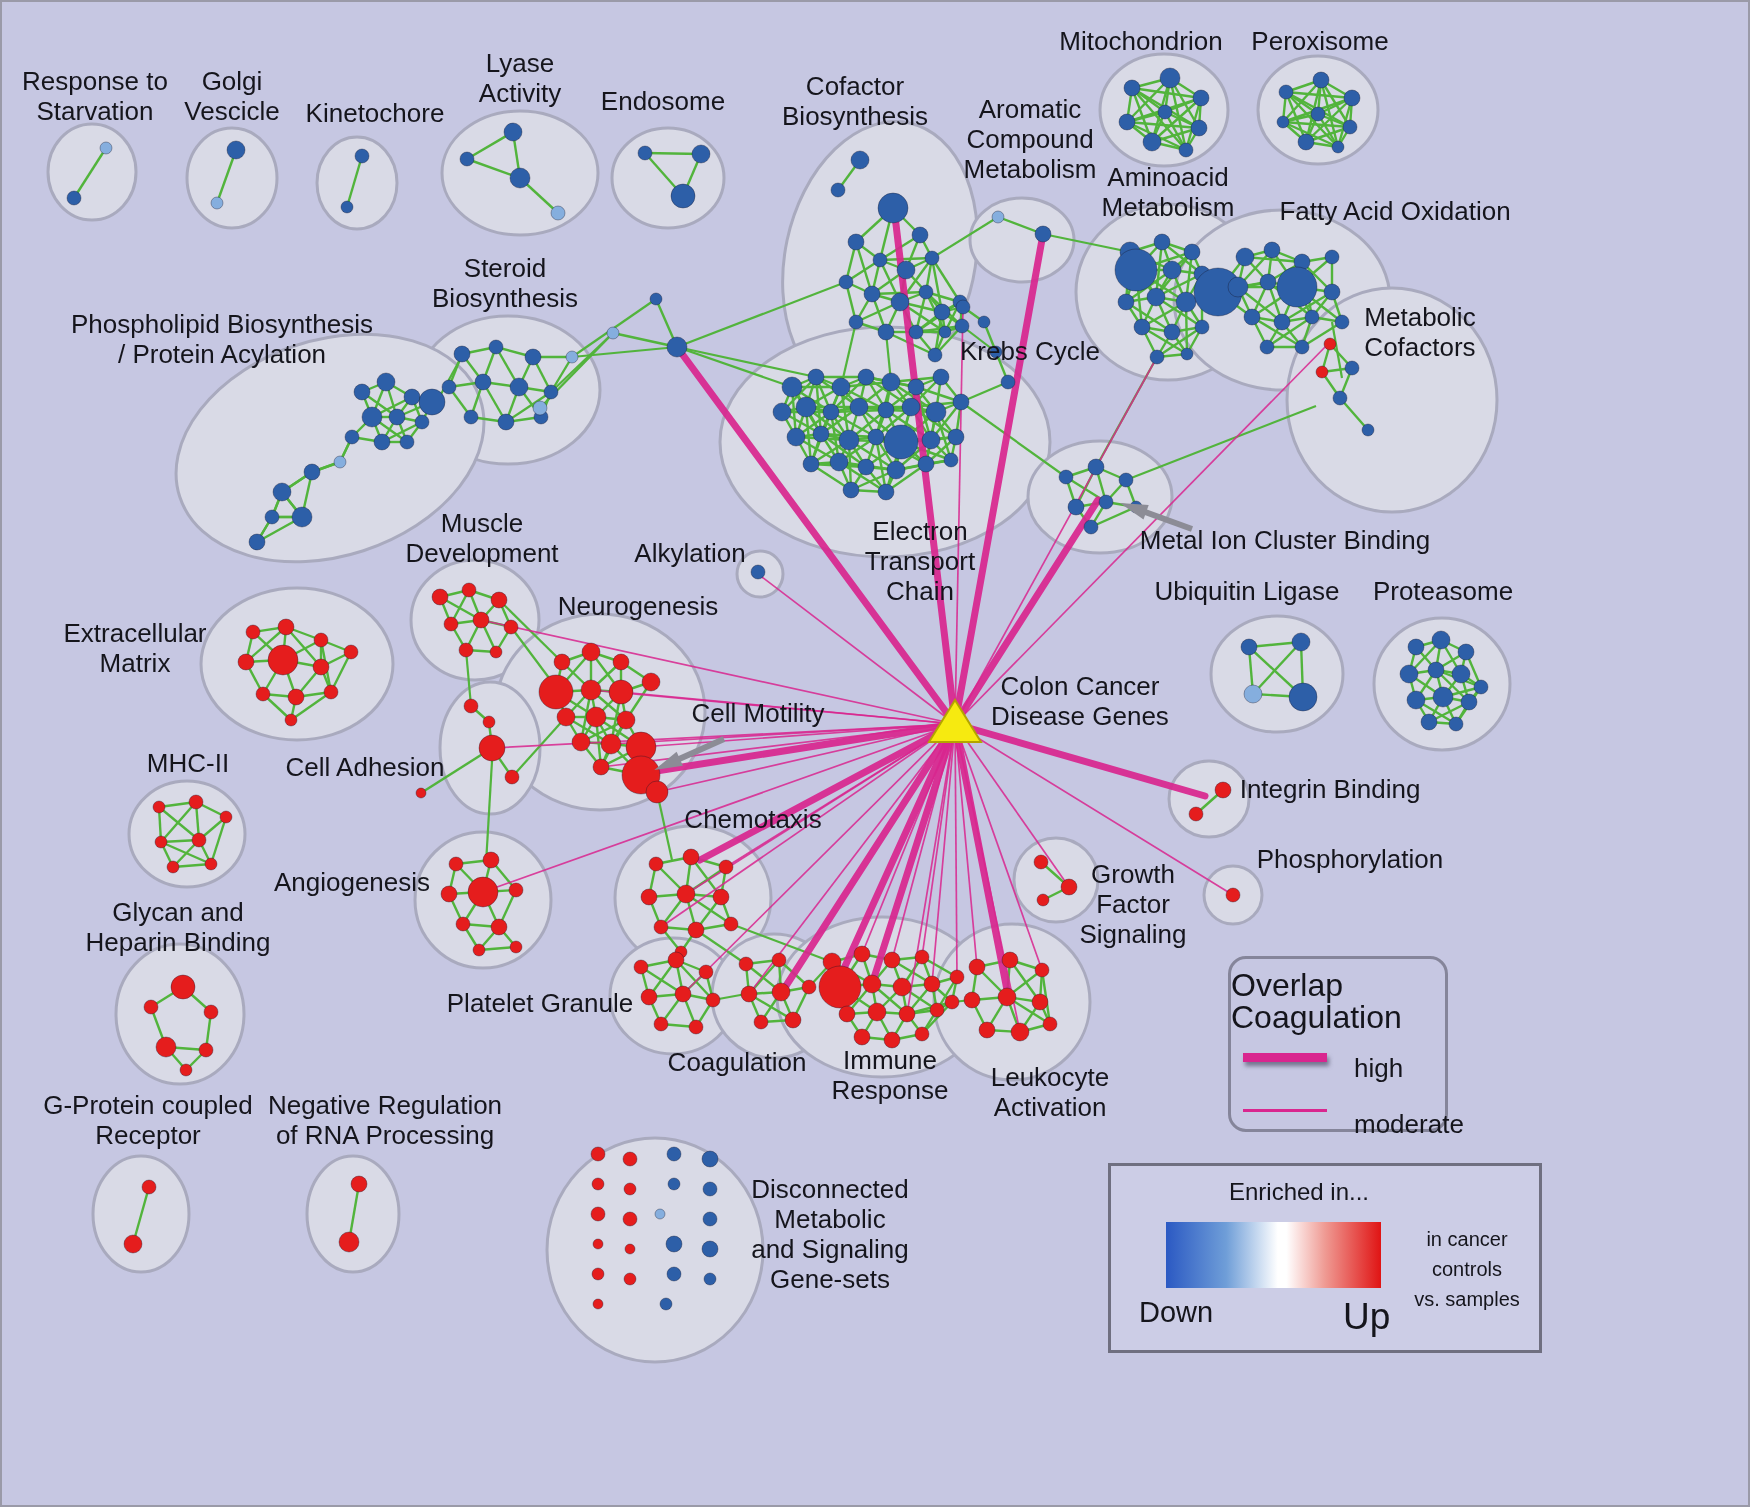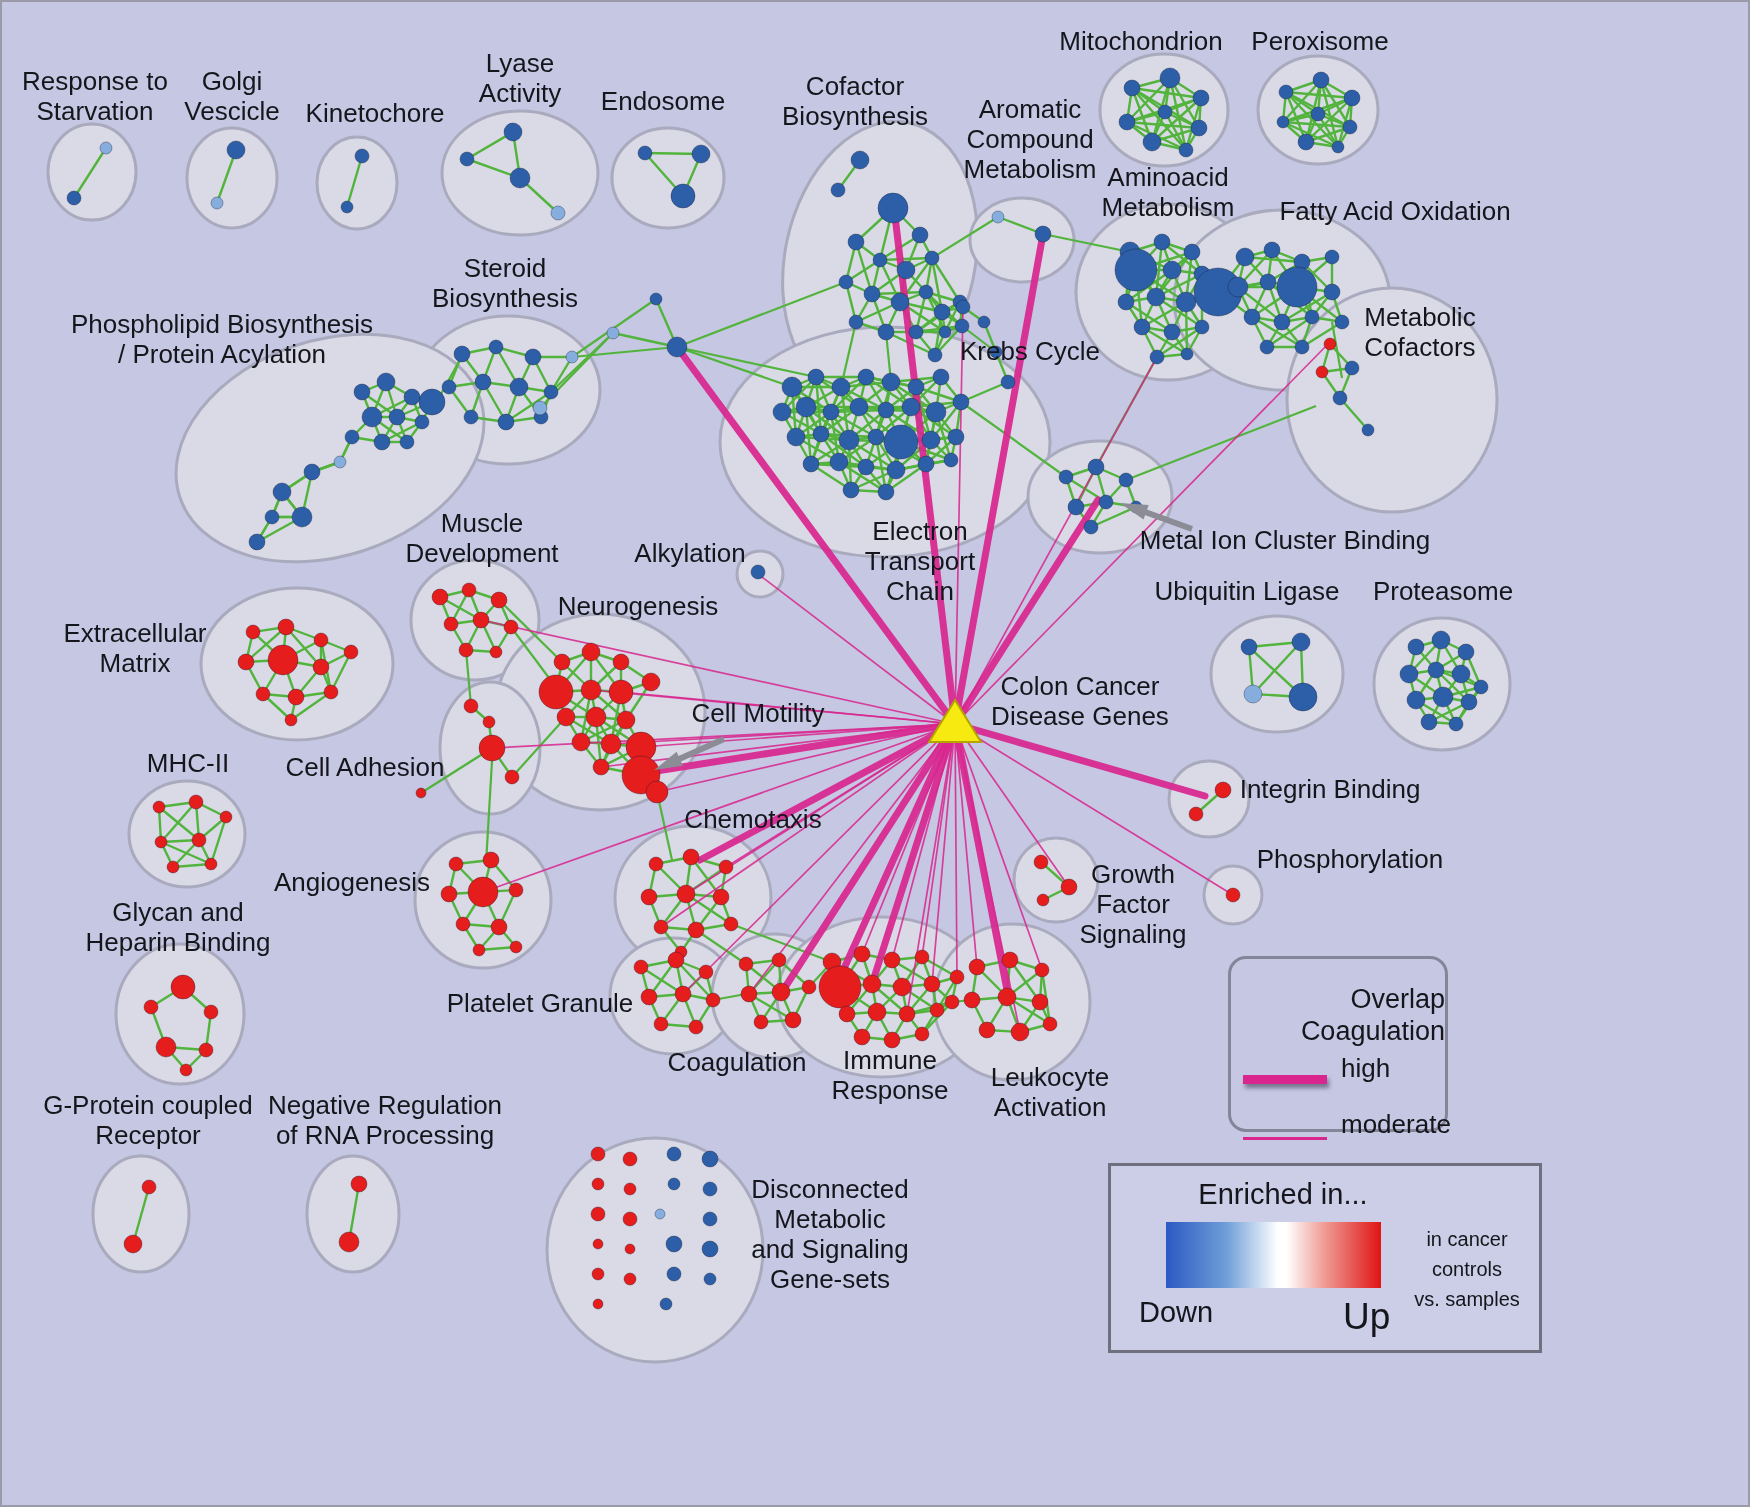--- a/index.html
+++ b/index.html
@@ -2,30 +2,30 @@
 <html><head>
 <meta charset="utf-8">
 <style>
   html,body{margin:0;padding:0;background:#b9bad6;}
   #stage{position:relative;width:1750px;height:1507px;background:#c6c7e2;overflow:hidden;
          font-family:"Liberation Sans",sans-serif;}
   svg#net{position:absolute;left:0;top:0;}
   svg#net text{font-family:"Liberation Sans",sans-serif;font-size:26px;fill:#15151c;}
   .legend-box{position:absolute;box-sizing:border-box;color:#15151c;}
   #overlap-legend{left:1228px;top:956px;width:220px;height:176px;border:3px solid #85859a;border-radius:18px;}
-  #overlap-legend .title{text-align:right;font-size:27px;line-height:32px;margin-top:24px;}
-  .ov-row{position:absolute;left:12px;display:flex;align-items:flex-end;}
+  #overlap-legend .title{text-align:left;font-size:32px;line-height:32px;margin-top:10px;}
+  .ov-row{position:absolute;left:12px;display:flex;align-items:flex-start;gap:13px;}
   .ov-row.high{top:94px;}
   .ov-row.moderate{top:150px;}
   .line-sample{width:84px;margin-right:14px;background:#d9268f;}
   .line-sample.thick{height:9px;box-shadow:2px 4px 4px rgba(90,90,115,.75);}
   .line-sample.thin{height:3px;}
   .ov-row span{font-size:26px;}
   #enriched-legend{left:1108px;top:1163px;width:434px;height:190px;border:3px solid #6f6f80;background:#cccde6;}
-  #enriched-legend .title{position:absolute;left:0;top:12px;width:344px;text-align:center;font-size:29px;}
+  #enriched-legend .title{position:absolute;left:16px;top:12px;width:344px;text-align:center;font-size:24px;}
   #gradient-bar{position:absolute;left:55px;top:56px;width:215px;height:66px;
     background:linear-gradient(to right,#2b59c3 0%,#6f9ed8 28%,#ffffff 52%,#ffffff 56%,#ef9a93 74%,#e01414 100%);}
   #down-label{position:absolute;left:28px;top:130px;font-size:29px;}
   #up-label{position:absolute;left:232px;top:130px;font-size:37px;}
   #enriched-note{position:absolute;left:282px;top:58px;width:148px;text-align:center;font-size:20px;line-height:30px;}
 </style>
 </head>
 <body>
 
 <div id="stage">

